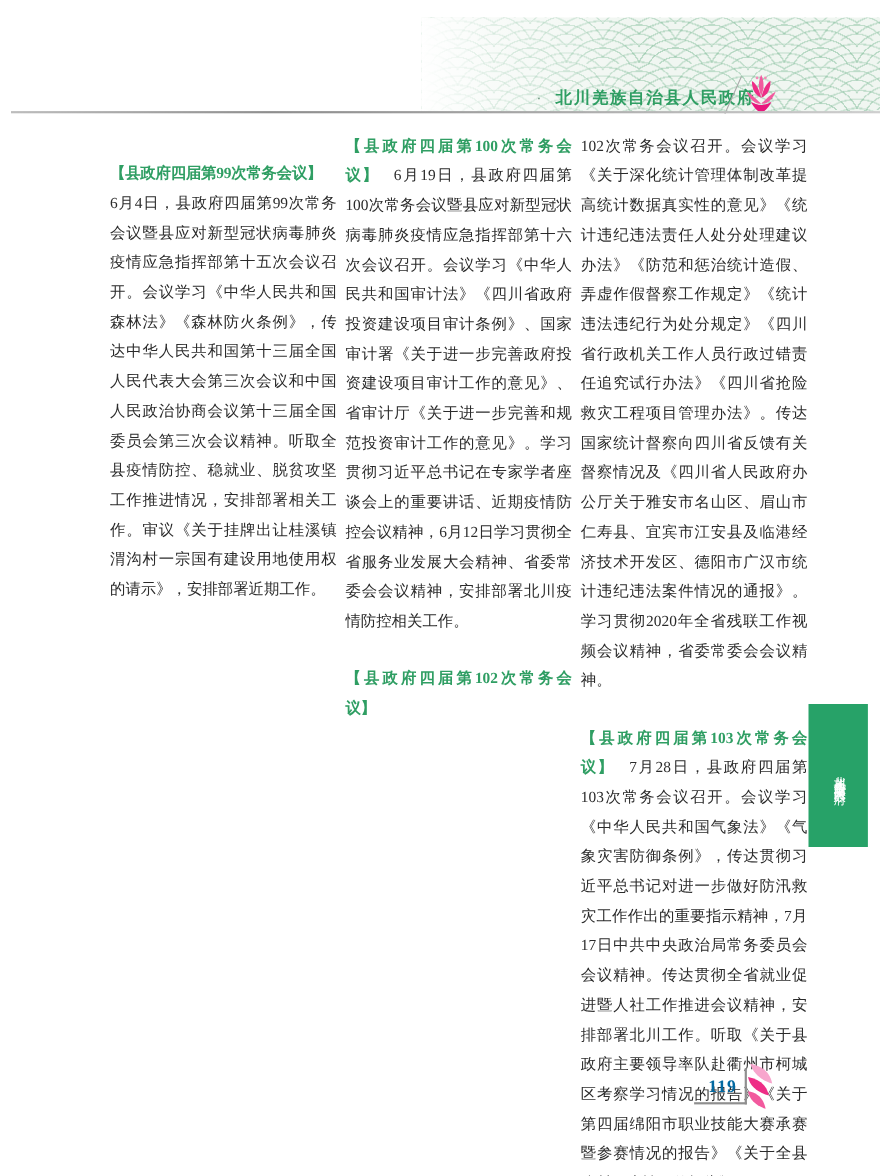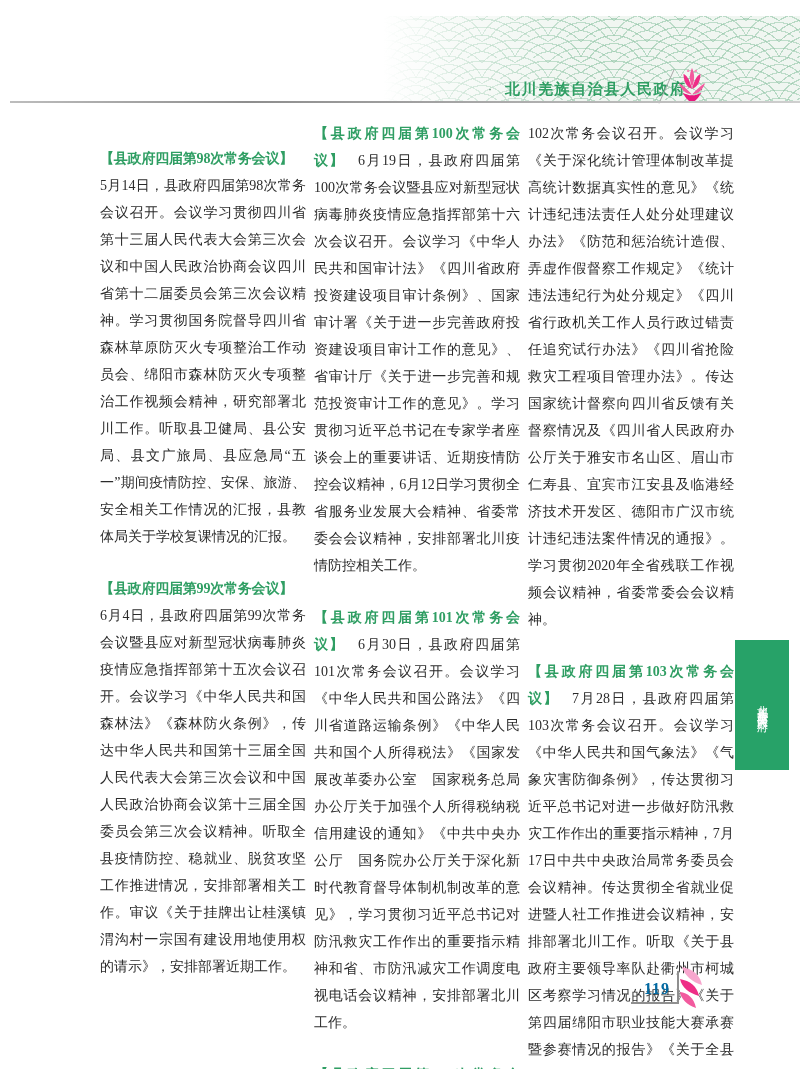--- a/index.html
+++ b/index.html
@@ -83,27 +83,25 @@
       <path d="M31 20 C28 28 23 32 17 32 C22 27 26 23 31 20Z" fill="#f25a9e"></path>
       <path d="M7 30 C10 36 14 40 17 40 C20 40 24 36 27 30 C21 34 13 34 7 30Z" fill="#e8177d"></path>
       <circle cx="13" cy="7" r="1.3" fill="#f58ab8"></circle>
       <circle cx="21" cy="7" r="1.3" fill="#f58ab8"></circle>
     </svg>
   </span>
 
   <div class="header-rule"></div>
 
   <div class="col col-1">
-    <p class="para sec"><span class="sec-head block">【县政府四届第98次常务会议】</span><span>5月14日，县政府四届第98次常务会议召开。会议学习贯彻四川省第十三届人民代表大会第三次会议和中国人民政治协商会议四川省第十二届委员会第三次会议精神。学习贯彻国务院督导四川省森林草原防灭火专项整治工作动员会、绵阳市森林防灭火专项整治工作视频会精神，研究部署北川工作。听取县卫健局、县公安局、县文广旅局、县应急局“五一”期间疫情防控、安保、旅游、安全相关工作情况的汇报，县教体局关于学校复课情况的汇报。</span></p>
     <p class="para sec"><span class="sec-head block">【县政府四届第99次常务会议】</span><span>6月4日，县政府四届第99次常务会议暨县应对新型冠状病毒肺炎疫情应急指挥部第十五次会议召开。会议学习《中华人民共和国森林法》《森林防火条例》，传达中华人民共和国第十三届全国人民代表大会第三次会议和中国人民政治协商会议第十三届全国委员会第三次会议精神。听取全县疫情防控、稳就业、脱贫攻坚工作推进情况，安排部署相关工作。审议《关于挂牌出让桂溪镇渭沟村一宗国有建设用地使用权的请示》，安排部署近期工作。</span></p>
   </div>
 
   <div class="col col-2">
     <p class="para"><span class="sec-head inline">【县政府四届第100次常务会议】</span><span>6月19日，县政府四届第100次常务会议暨县应对新型冠状病毒肺炎疫情应急指挥部第十六次会议召开。会议学习《中华人民共和国审计法》《四川省政府投资建设项目审计条例》、国家审计署《关于进一步完善政府投资建设项目审计工作的意见》、省审计厅《关于进一步完善和规范投资审计工作的意见》。学习贯彻习近平总书记在专家学者座谈会上的重要讲话、近期疫情防控会议精神，6月12日学习贯彻全省服务业发展大会精神、省委常委会会议精神，安排部署北川疫情防控相关工作。</span></p>
-    <p class="para sec"><span class="sec-head inline">【县政府四届第101次常务会议】</span><span>6月30日，县政府四届第101次常务会议召开。会议学习《中华人民共和国公路法》《四川省道路运输条例》《中华人民共和国个人所得税法》《国家发展改革委办公室　国家税务总局办公厅关于加强个人所得税纳税信用建设的通知》《中共中央办公厅　国务院办公厅关于深化新时代教育督导体制机制改革的意见》，学习贯彻习近平总书记对防汛救灾工作作出的重要指示精神和省、市防汛减灾工作调度电视电话会议精神，安排部署北川工作。</span></p>
     <p class="para sec"><span class="sec-head inline">【县政府四届第102次常务会议】</span></p>
   </div>
 
   <div class="col col-3">
     <p class="para"><span>102次常务会议召开。会议学习《关于深化统计管理体制改革提高统计数据真实性的意见》《统计违纪违法责任人处分处理建议办法》《防范和惩治统计造假、弄虚作假督察工作规定》《统计违法违纪行为处分规定》《四川省行政机关工作人员行政过错责任追究试行办法》《四川省抢险救灾工程项目管理办法》。传达国家统计督察向四川省反馈有关督察情况及《四川省人民政府办公厅关于雅安市名山区、眉山市仁寿县、宜宾市江安县及临港经济技术开发区、德阳市广汉市统计违纪违法案件情况的通报》。学习贯彻2020年全省残联工作视频会议精神，省委常委会会议精神。</span></p>
     <p class="para sec"><span class="sec-head inline">【县政府四届第103次常务会议】</span><span>7月28日，县政府四届第103次常务会议召开。会议学习《中华人民共和国气象法》《气象灾害防御条例》，传达贯彻习近平总书记对进一步做好防汛救灾工作作出的重要指示精神，7月17日中共中央政治局常务委员会会议精神。传达贯彻全省就业促进暨人社工作推进会议精神，安排部署北川工作。听取《关于县政府主要领导率队赴衢州市柯城区考察学习情况的报告》《关于第四届绵阳市职业技能大赛承赛暨参赛情况的报告》《关于全县乡村医生情况的报告》。</span></p>
   </div>
 
   <div class="side-tab">
     <span class="side-tab-label">北川羌族自治县人民政府</span>

